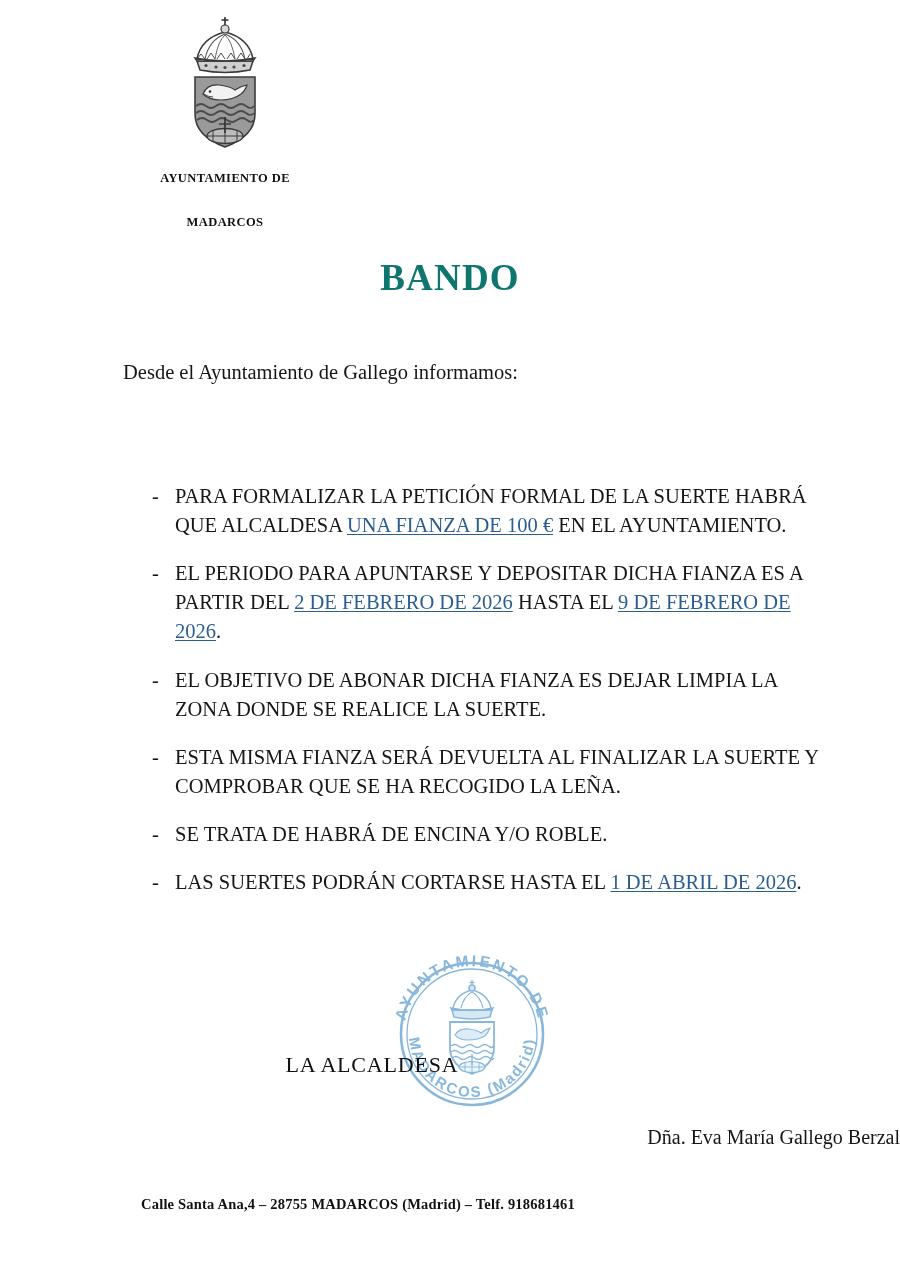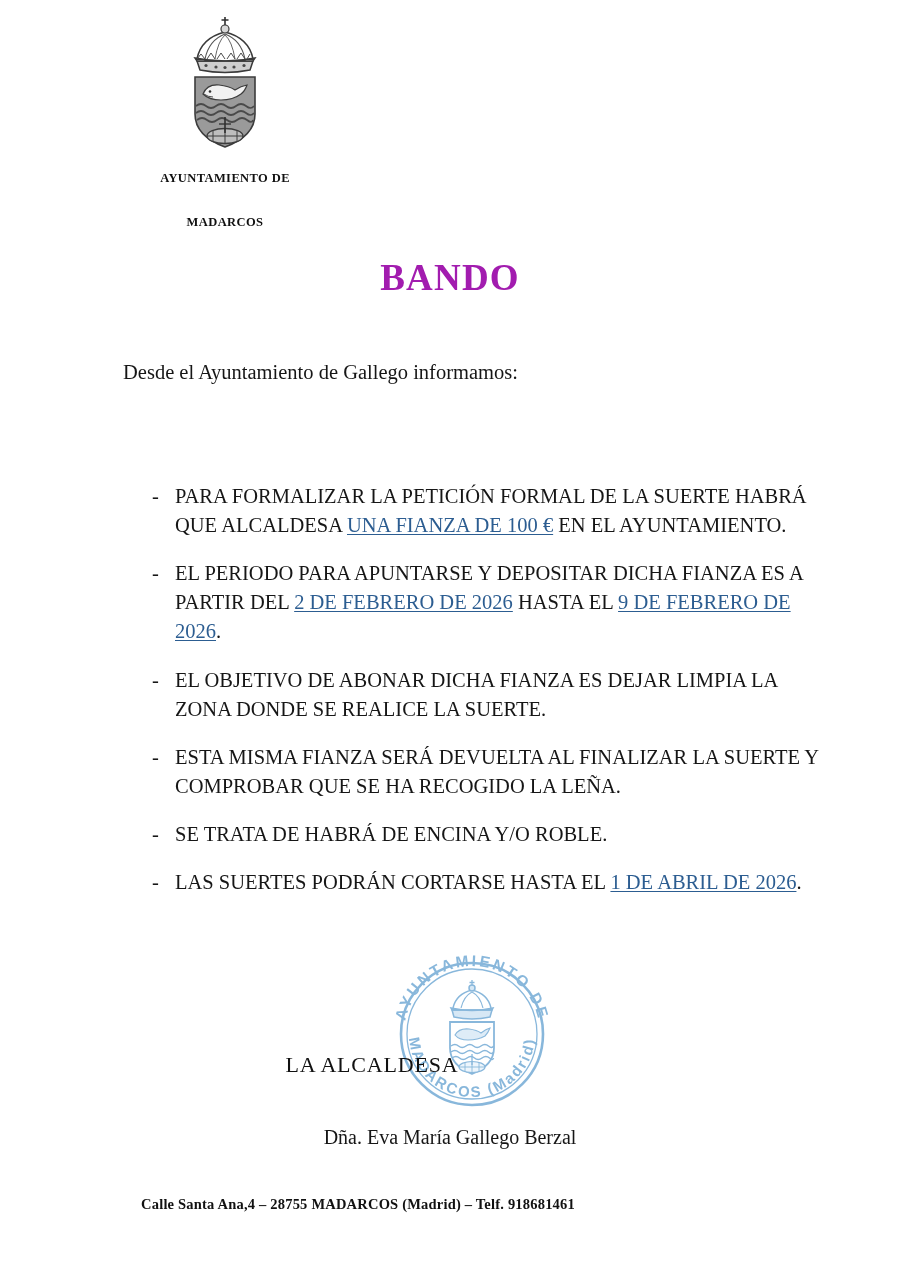--- a/index.html
+++ b/index.html
@@ -47,21 +47,21 @@
   
   .doc-title {
     position: absolute;
     left: 0;
     top: 256px;
     width: 900px;
     text-align: center;
     font-size: 37px;
     font-weight: bold;
     letter-spacing: 1.2px;
-    color: #a21caf;
+    color: #0f766e;
   }
 
   
   .body-block {
     position: absolute;
     left: 123px;
     top: 332px;
     width: 700px;
     font-size: 20.5px;
     line-height: 1.42;
@@ -127,21 +127,21 @@
     text-align: center;
     font-size: 22px;
     letter-spacing: 0.8px;
     color: #111111;
   }
   .sig-name {
     position: absolute;
     left: 0;
     top: 196px;
     width: 900px;
-    text-align: center;
+    text-align: right;
     font-size: 20px;
     color: #161616;
   }
 
   
   .footer {
     position: absolute;
     left: 0;
     top: 1196px;
     width: 716px;

